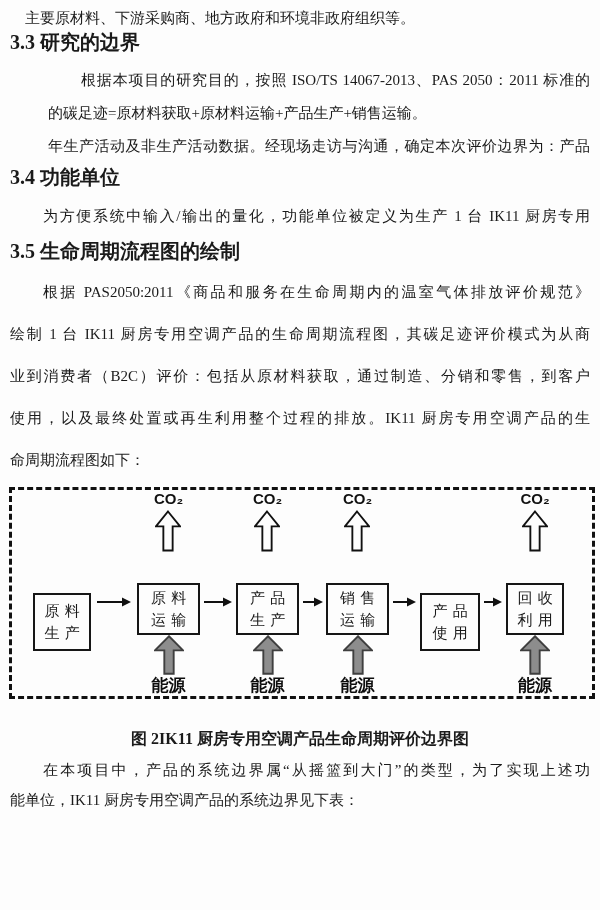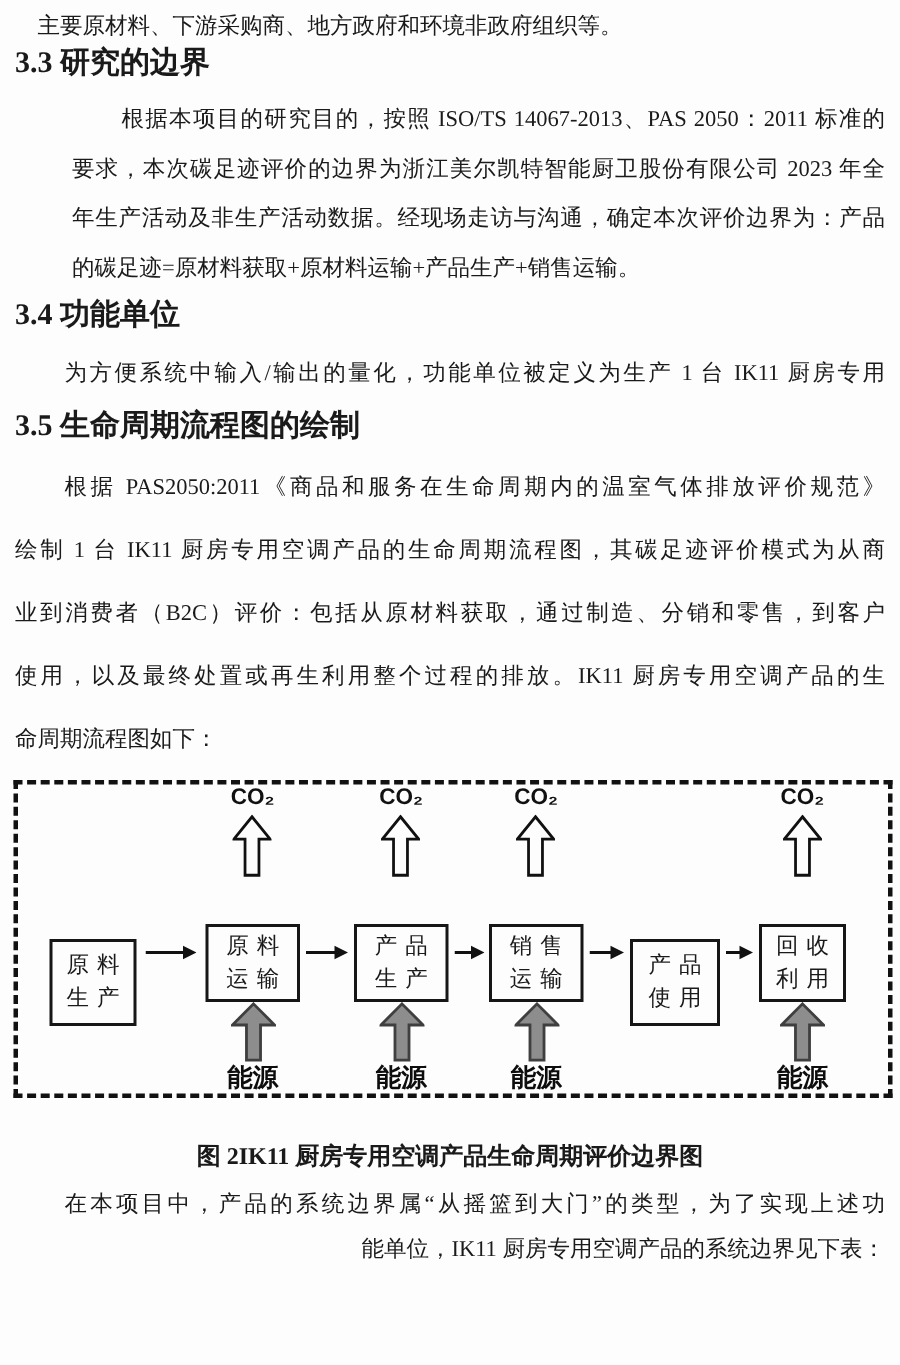--- a/index.html
+++ b/index.html
@@ -35,21 +35,21 @@
   .h33{margin-top:12px;}
   .h34{margin-top:6px;}
   .h35{margin-top:10px;}
   .sec1-body{margin-top:8px;}
   .sec1-body .bodyline{line-height:33px;margin-left:38px;}
   .sec2-body{margin-top:4px;}
   .sec2-body .bodyline{line-height:42px;}
   .sec3-body{margin-top:6px;}
   .sec3-body .bodyline{line-height:42px;}
   .closing{margin-top:4px;}
-  .closing .bodyline{line-height:30px;text-align:right;}
+  .closing .bodyline{line-height:30px;}
 
   
   .lc-diagram{
     position:relative;
     margin-left:-1px;
     margin-top:6px;
     width:586px;height:212px;
     box-sizing:border-box;
     border:3px dashed #111;
     background:#fdfdfd;
@@ -118,23 +118,22 @@
 </head>
 <body>
 
 <div class="page">
 
   <div class="bodyline intro">主要原材料、下游采购商、地方政府和环境非政府组织等。</div>
 
   <h2 class="sec-h h33">3.3 研究的边界</h2>
   <div class="sec1-body">
     <div class="bodyline jline indent">根据本项目的研究目的，按照 ISO/TS 14067-2013、PAS 2050：2011 标准的</div>
-    <div class="bodyline jline">要求，本次碳足迹评价的边界为浙江美尔凯特智能厨卫股份有限公司 2023 年全</div>
+    <div class="bodyline">的碳足迹=原材料获取+原材料运输+产品生产+销售运输。</div>
     <div class="bodyline jline">年生产活动及非生产活动数据。经现场走访与沟通，确定本次评价边界为：产品</div>
-    <div class="bodyline">的碳足迹=原材料获取+原材料运输+产品生产+销售运输。</div>
   </div>
 
   <h2 class="sec-h h34">3.4 功能单位</h2>
   <div class="sec2-body">
     <div class="bodyline jline indent">为方便系统中输入/输出的量化，功能单位被定义为生产 1 台 IK11 厨房专用</div>
   </div>
 
   <h2 class="sec-h h35">3.5 生命周期流程图的绘制</h2>
   <div class="sec3-body">
     <div class="bodyline jline indent">根据 PAS2050:2011《商品和服务在生命周期内的温室气体排放评价规范》</div>

